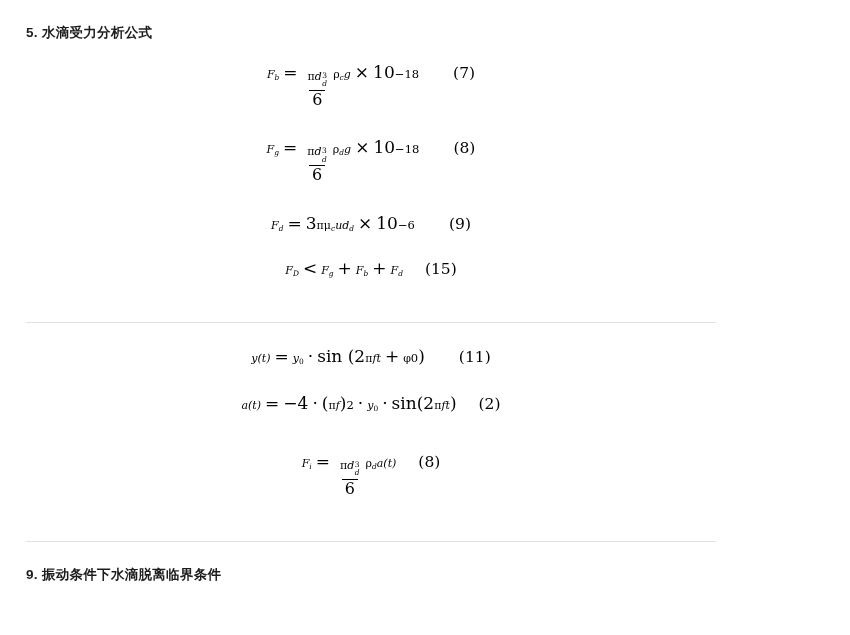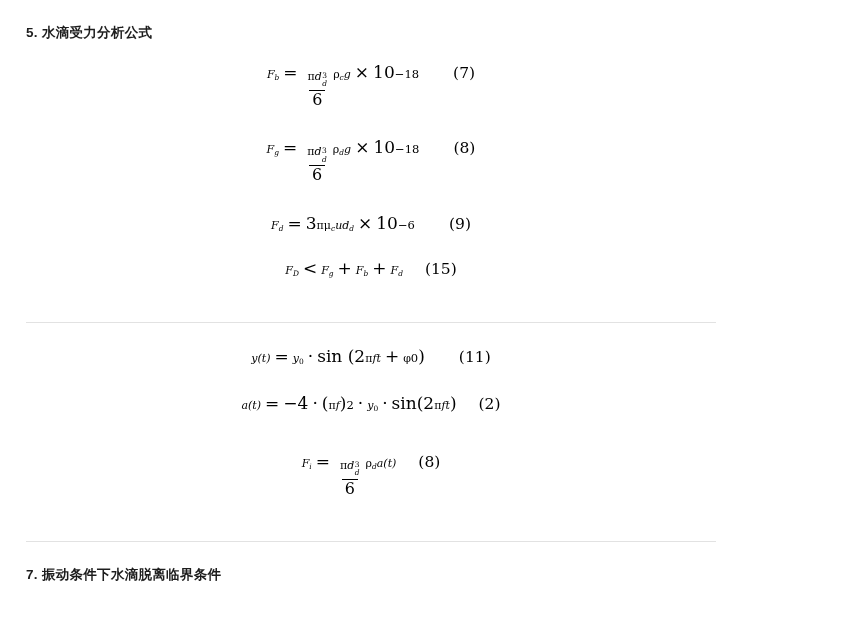--- a/index.html
+++ b/index.html
@@ -278,17 +278,17 @@
         <span class="math"><span class="upright">ρ</span><sub>d</sub>a(t)</span>
         <span class="gap-sm"></span>
         <span class="tag">(8)</span>
       </div>
     </div>
 
     <hr class="divider s6-div">
   </div>
 
   <div class="section">
-    <div class="section-title s7-title">7. 振动条件下水滴脱离临界条件</div>
+    <div class="section-title s7-title">9. 振动条件下水滴脱离临界条件</div>
 
   </div>
 
 </div>
 
 </body></html>

